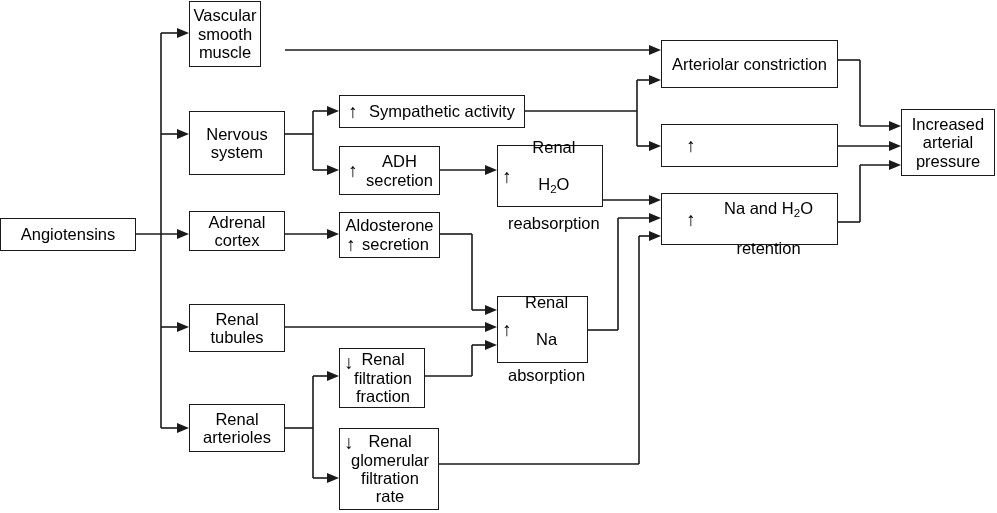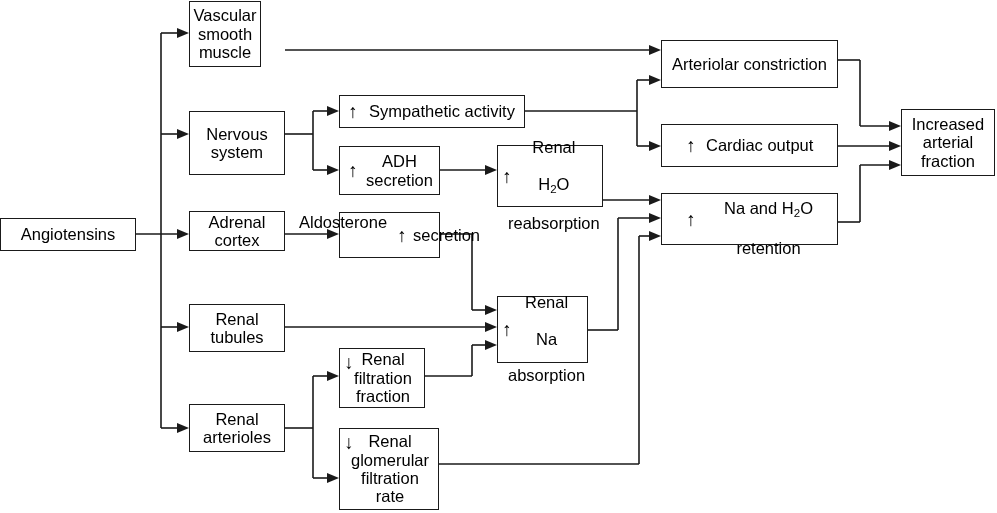--- a/index.html
+++ b/index.html
@@ -171,21 +171,21 @@
     <span class="arrowglyph">↑</span>
     <span class="txt">Sympathetic activity</span>
   </div>
 
   <div class="node witharrow" style="left:339px;top:146px;width:101px;height:49px;padding-left:6px;">
     <span class="arrowglyph">↑</span>
     <span class="txt">ADH
 secretion</span>
   </div>
 
-  <div class="node" style="left:339px;top:212px;width:101px;height:46px;align-items:stretch;justify-content:center;">
+  <div class="node" style="left:339px;top:212px;width:101px;height:46px;flex-direction:column;align-items:stretch;justify-content:center;">
     <span class="txt" style="text-align:center;">Aldosterone</span>
     <span style="display:flex;align-items:center;justify-content:flex-start;padding-left:4px;">
       <span class="arrowglyph">↑</span>
       <span class="txt">secretion</span>
     </span>
   </div>
 
   <div class="node witharrow" style="left:339px;top:348px;width:86px;height:60px;padding-left:2px;">
     <span class="arrowglyph" style="align-self:flex-start;margin-top:4px;">↓</span>
     <span class="txt" style="margin-left:-14px;">Renal
@@ -218,30 +218,29 @@
       <span>absorption</span>
     </span>
   </div>
 
   <div class="node" style="left:661px;top:40px;width:177px;height:48px;">
     <span class="txt">Arteriolar constriction</span>
   </div>
 
   <div class="node witharrow" style="left:661px;top:124px;width:177px;height:43px;padding-left:22px;">
     <span class="arrowglyph">↑</span>
-    <span class="txt" style="text-align:left;padding-left:8px;">Cardiac output</span>
   </div>
 
   <div class="node witharrow" style="left:661px;top:193px;width:177px;height:52px;padding-left:22px;">
     <span class="arrowglyph">↑</span>
     <span class="txt" style="padding-left:6px;">
       <span>Na and H</span><span class="sub">2</span><span>O</span><br>
       <span>retention</span>
     </span>
   </div>
 
   <div class="node" style="left:901px;top:109px;width:94px;height:67px;">
     <span class="txt">Increased
 arterial
-fraction</span>
+pressure</span>
   </div>
 
 </div>
 
 </body></html>

